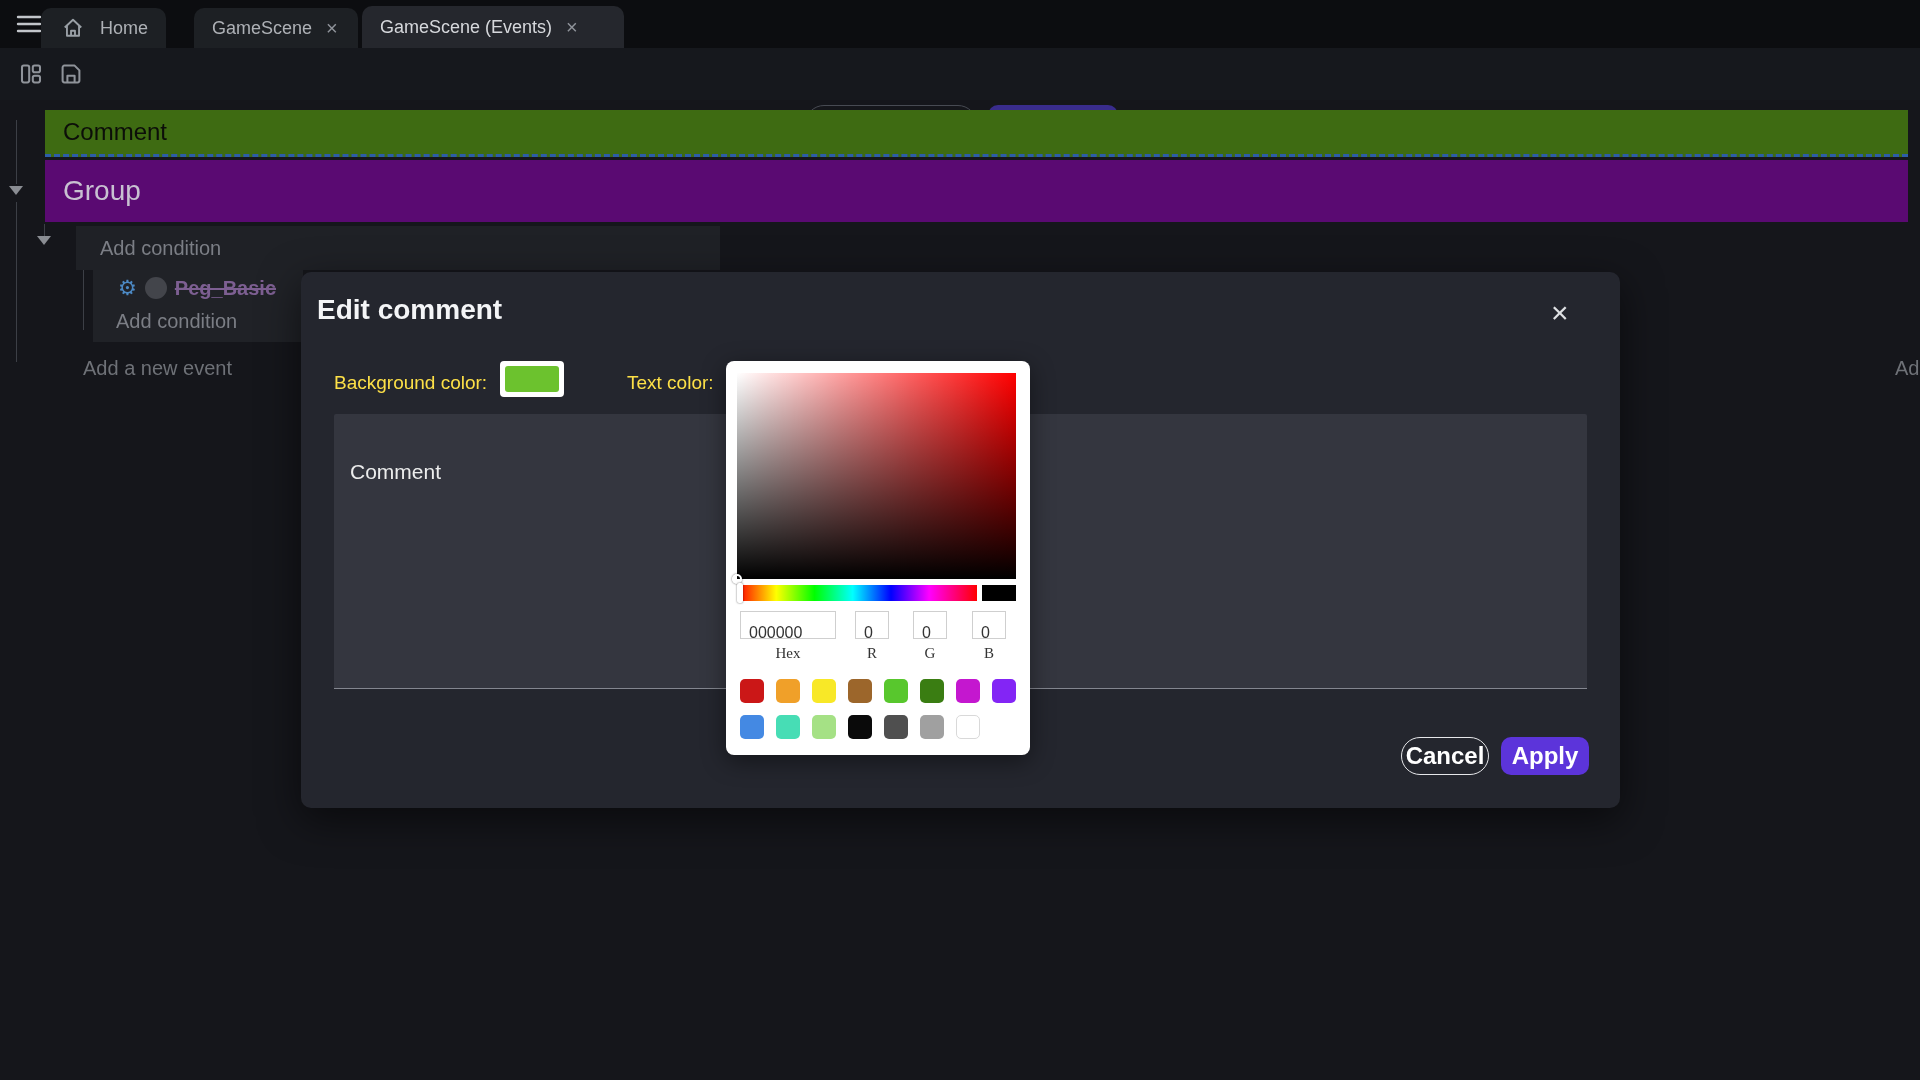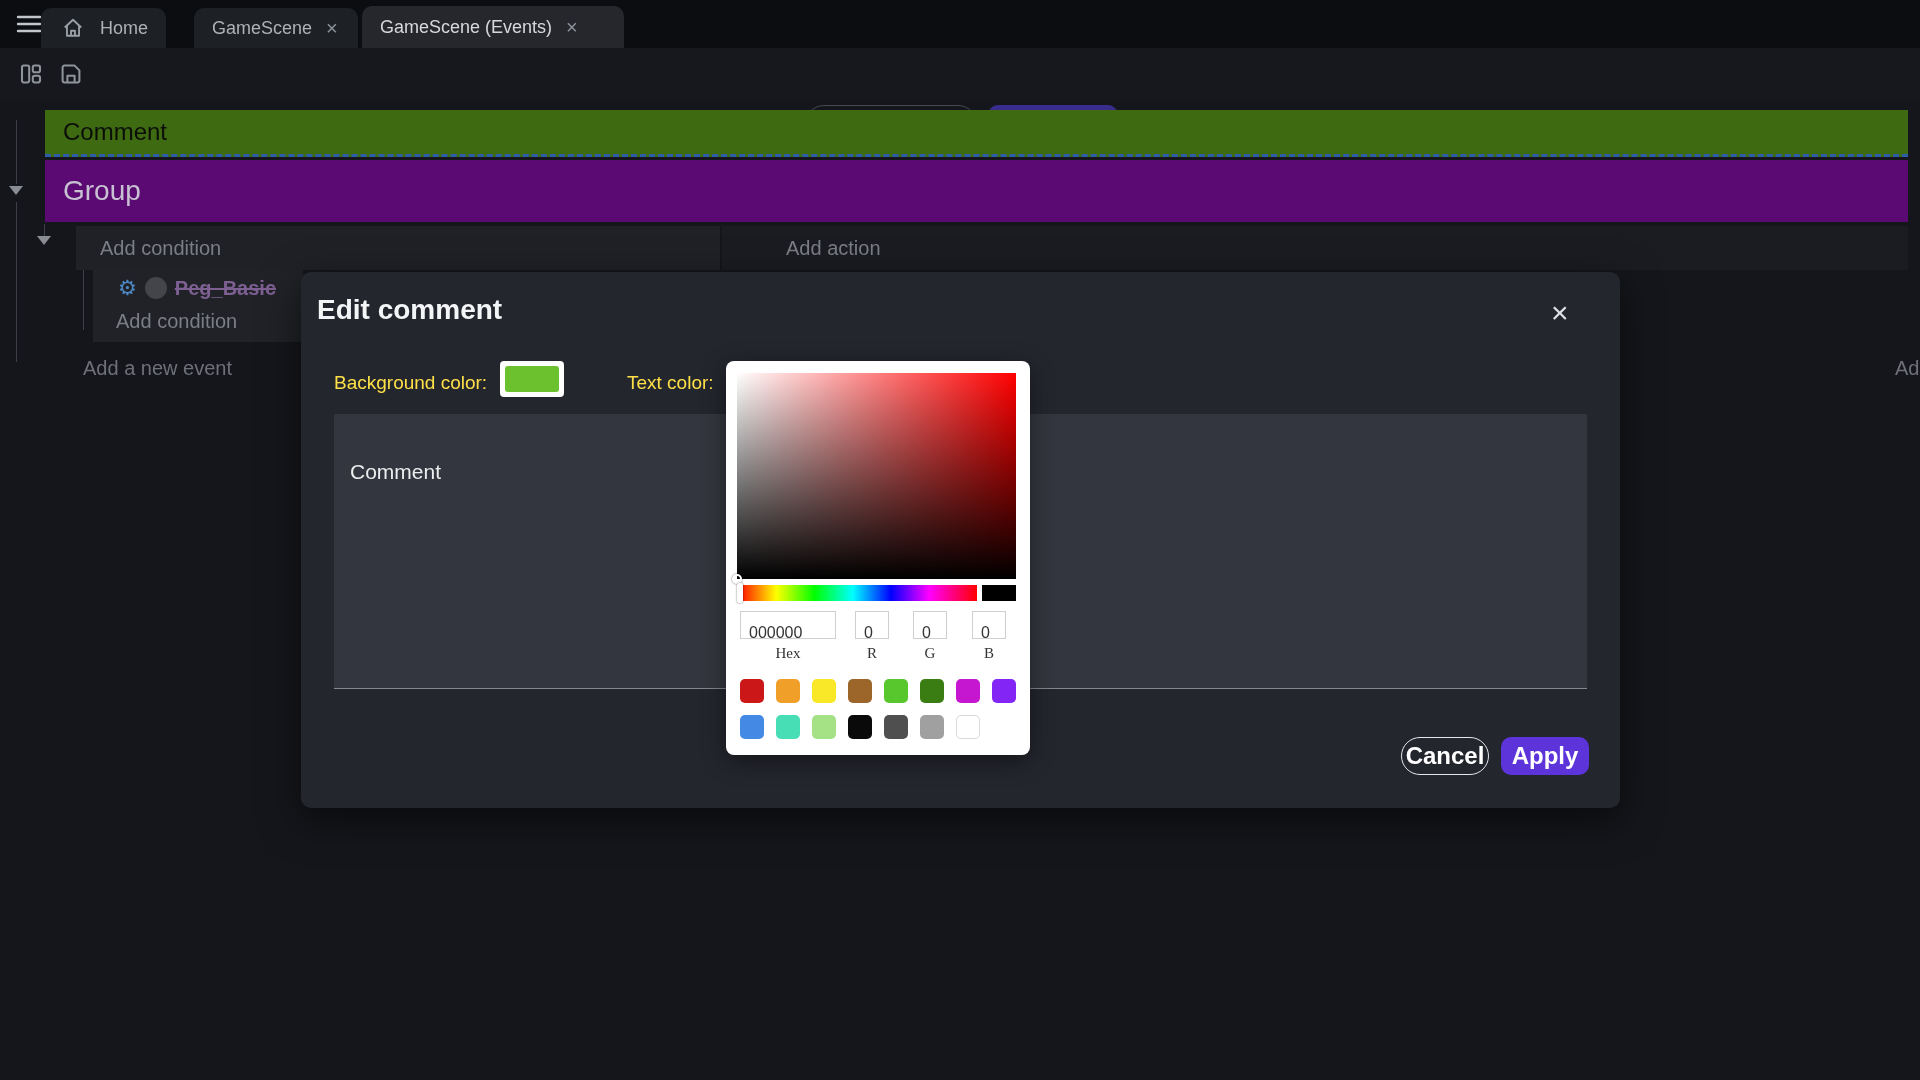--- a/index.html
+++ b/index.html
@@ -265,23 +265,20 @@
 
   <div id="bar-comment" class="abs" style="background-color: rgb(62, 107, 18);">
     <span>Comment</span>
   </div>
   <div id="bar-group" class="abs" style="background-color: rgb(90, 10, 114);">
     <span>Group</span>
   </div>
 
   <div class="abs cellrow" style="left:76px; width:644px; background:#1f2126; padding-left:24px;">
     <span class="muted">Add condition</span>
-  </div>
-  <div class="abs cellrow" style="left:722px; width:1186px; background:#1a1c21; padding-left:64px;">
-    <span class="muted">Add action</span>
   </div>
 
   <div id="row-obj" class="abs">
     <div id="obj-line">
       <span style="font-size:21px; color:#4c89c4;">⚙</span>
       <span style="width:22px; height:22px; border-radius:50%; background:#43454b; display:inline-block;"></span>
       <span id="obj-label">Peg_Basic</span>
     </div>
     <div style="padding:10px 0 0 23px;">
       <span class="muted">Add condition</span>

